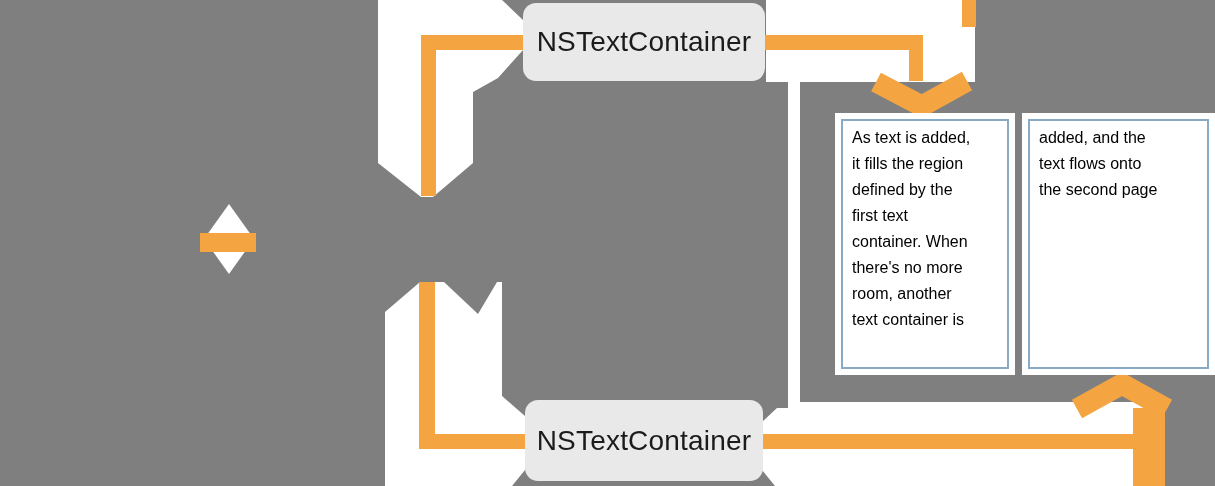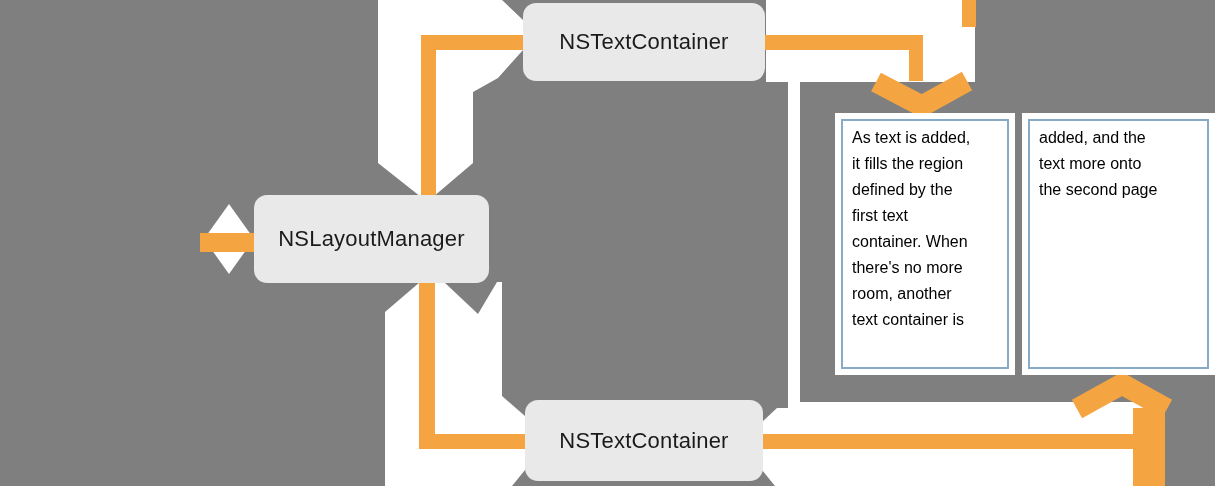--- a/index.html
+++ b/index.html
@@ -33,21 +33,21 @@
   }
   .class-box {
     position: absolute;
     background: var(--box-fill, #E9E9E9);
     border-radius: 13px;
     display: flex;
     align-items: center;
     justify-content: center;
   }
   .class-box .label {
-    font-size: 22px;
+    font-size: 28px;
     color: var(--label-text, #1B1B1B);
     letter-spacing: 0.2px;
     white-space: nowrap;
   }
   .page {
     position: absolute;
     background: #ffffff;
   }
   .page-inner {
     position: absolute;
@@ -94,23 +94,20 @@
 
     <rect class="orange-shape" x="962" y="0" width="14" height="27"></rect>
 
     <rect class="orange-shape" x="419" y="282" width="16" height="167"></rect>
     <rect class="orange-shape" x="419" y="434" width="746" height="15"></rect>
     <rect class="orange-shape" x="1133" y="408" width="32" height="78"></rect>
     <polyline class="orange-stroke" points="1077,409 1122,384 1167,409"></polyline>
   </svg>
 
 
-  <div class="class-box" style="left:254px; top:195px; width:235px; height:88px;">
-    <span class="label">NSLayoutManager</span>
-  </div>
 
   <div class="class-box" style="left:523px; top:3px; width:242px; height:78px;">
     <span class="label">NSTextContainer</span>
   </div>
 
   <div class="class-box" style="left:525px; top:400px; width:238px; height:81px;">
     <span class="label">NSTextContainer</span>
   </div>
 
   <div class="page" style="left:835px; top:113px; width:180px; height:262px;">
@@ -122,18 +119,18 @@
 container. When
 there's no more
 room, another
 text container is</div>
     </div>
   </div>
 
   <div class="page" style="left:1022px; top:113px; width:193px; height:262px;">
     <div class="page-inner">
       <div class="page-text">added, and the
-text more onto
+text flows onto
 the second page</div>
     </div>
   </div>
 
 </div>
 
 </body></html>

